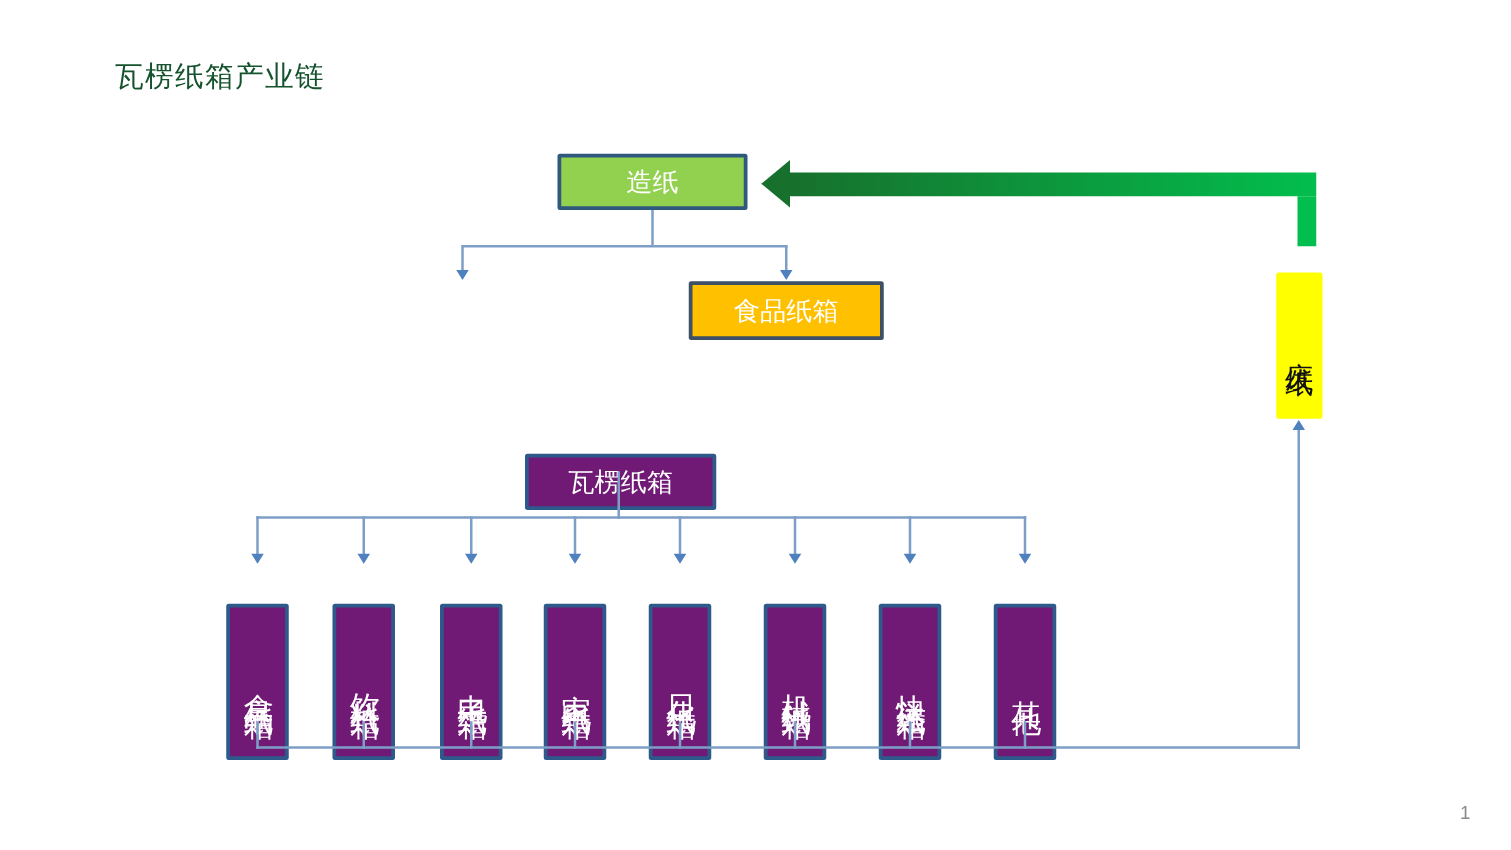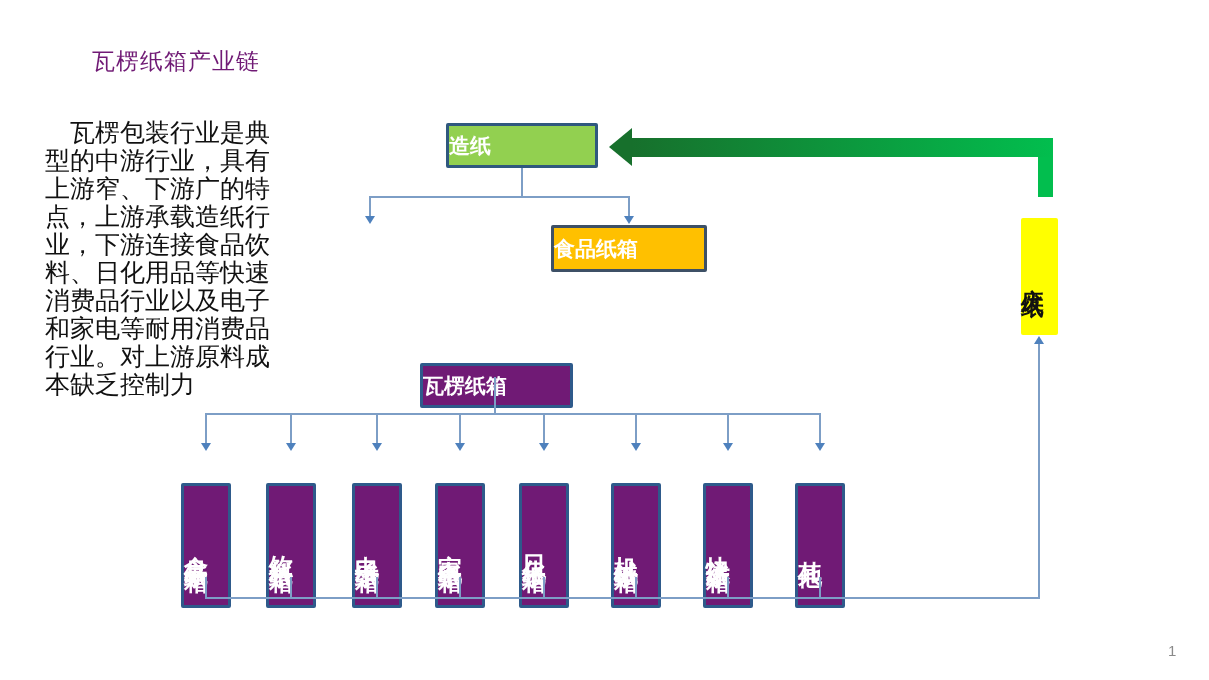--- a/index.html
+++ b/index.html
@@ -2,30 +2,30 @@
 <html><head>
 <meta charset="utf-8">
 <style>
   html,body{margin:0;padding:0;background:#e8e8e8;}
   .slide{
     position:relative;width:1209px;height:680px;background:#ffffff;
     font-family:"Liberation Sans",sans-serif;overflow:hidden;margin:0 auto;
   }
   .abs{position:absolute;}
   .page-title{
-    left:92px;top:46px;font-size:23px;color:#701a75;letter-spacing:1px;
+    left:92px;top:46px;font-size:23px;color:#14532d;letter-spacing:1px;
   }
   .intro{
     left:45px;top:118px;width:280px;font-size:25px;line-height:28px;color:#111;
     white-space:pre-line;
   }
   
   .node{
-    display:flex;align-items:center;justify-content:flex-start;
-    box-sizing:border-box;border-radius:2px;color:#fff;font-size:21px;font-weight:bold;
+    display:flex;align-items:center;justify-content:center;
+    box-sizing:border-box;border-radius:2px;color:#fff;font-size:21px;
   }
   .node-green{background:#92D050;border:3px solid #2F587E;}
   .node-orange{background:#FFC000;border:3px solid #3D5066;}
   .node-blue{background:#701a75;border:3px solid #2E5A8B;margin-top:31px;}
   .node-yellow{background:#FFFF00;border:none;color:#111;}
   .vtext{
     writing-mode:vertical-rl;text-orientation:upright;letter-spacing:5px;
     font-size:24px;line-height:1;
   }
   .vtext-sm{font-size:23px;letter-spacing:6px;}
@@ -51,30 +51,20 @@
   }
   .recycle-elbow{width:15px;background:#02BE4E;}
   .page-number{font-size:15px;color:#8a8a8a;}
 </style>
 </head>
 <body>
 
 <div class="slide">
 
   <div class="abs page-title">瓦楞纸箱产业链</div>
-  <div class="abs intro">　瓦楞包装行业是典
-型的中游行业，具有
-上游窄、下游广的特
-点，上游承载造纸行
-业，下游连接食品饮
-料、日化用品等快速
-消费品行业以及电子
-和家电等耐用消费品
-行业。对上游原料成
-本缺乏控制力</div>
 
   <div class="abs node node-green" style="left:446px;top:123px;width:152px;height:45px;">
     <span>造纸</span>
   </div>
 
   <div class="abs recycle-head" style="left:609px;top:128px;"></div>
   <div class="abs recycle-bar" style="left:632px;top:138px;width:421px;"></div>
   <div class="abs recycle-elbow" style="left:1038px;top:157px;height:40px;"></div>
 
   <div class="abs node node-yellow" style="left:1021px;top:218px;width:37px;height:117px;">

